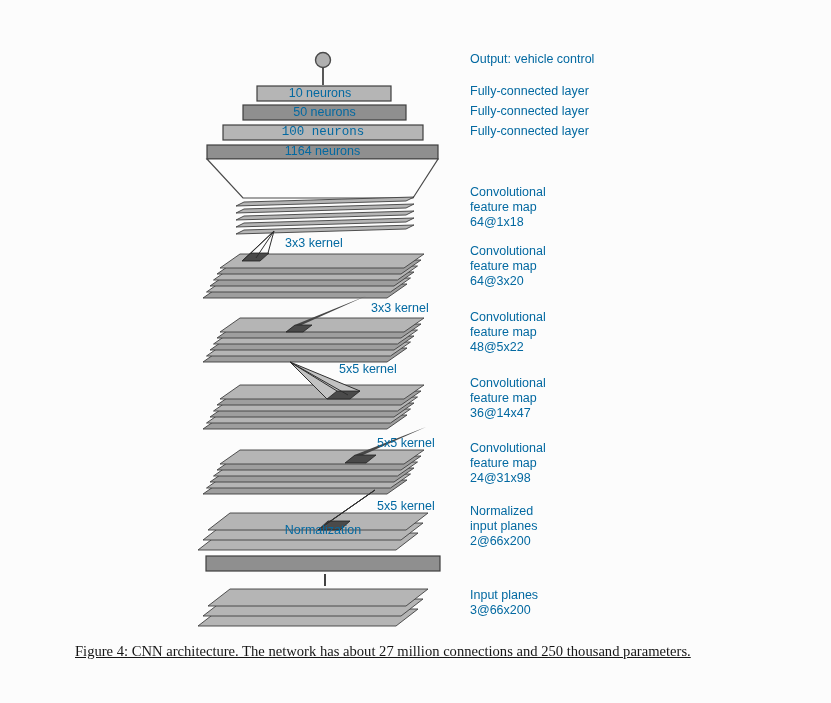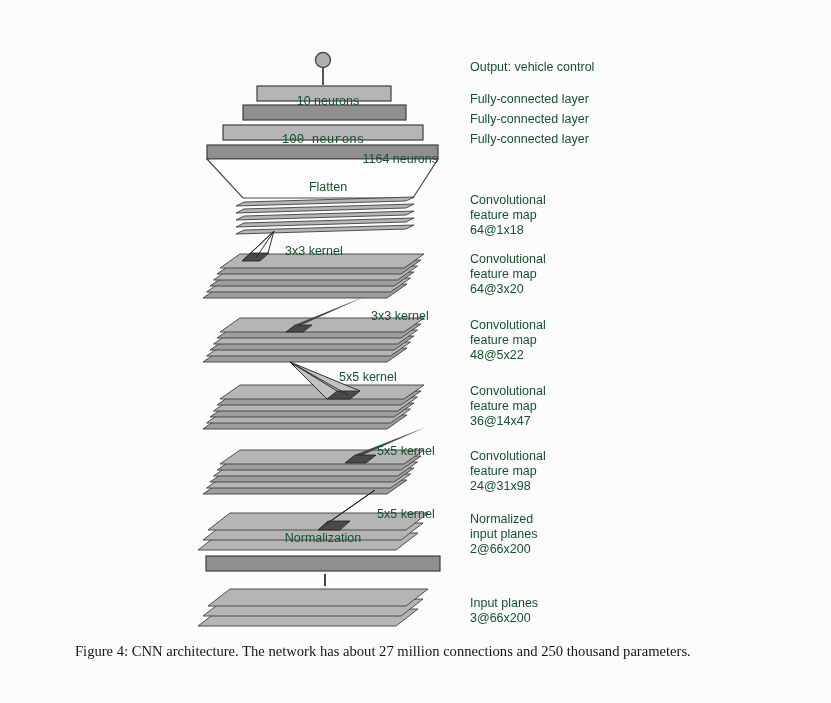--- a/index.html
+++ b/index.html
@@ -1,24 +1,24 @@
 <!DOCTYPE html>
 <html><head>
 <meta charset="utf-8">
 <style>
   html,body{margin:0;padding:0;background:#ffffff;}
   #page{position:relative;width:831px;height:703px;background:#fcfcfc;overflow:hidden;
         font-family:"Liberation Sans", sans-serif;}
   #diagram-svg{position:absolute;left:0;top:0;}
-  .lbl{position:absolute;font-size:12.5px;color:#14532d;white-space:pre-line;line-height:15px;margin-top:8px;}
+  .lbl{position:absolute;font-size:12.5px;color:#0369a1;white-space:pre-line;line-height:15px;}
   .bar-lbl{text-align:center;overflow:hidden;}
   .ann{}
   #caption{position:absolute;left:75px;top:642px;width:665px;
            font-family:"Liberation Serif", serif;font-size:14.6px;line-height:19.5px;
-           color:#161616;text-align:justify;text-align-last:left;}
+           color:#161616;text-align:justify;text-align-last:left;text-decoration:underline;}
 </style>
 </head>
 <body>
 
 <div id="page">
 
   <svg id="diagram-svg" width="831" height="703" viewBox="0 0 831 703">
 
     <circle cx="323" cy="60" r="7.5" fill="#b0b0b0" stroke="#4a4a4a" stroke-width="1.4"></circle>
     <line x1="323" y1="68" x2="323" y2="85" stroke="#2e2e2e" stroke-width="1.6"></line>
@@ -114,24 +114,24 @@
     <rect x="206" y="556" width="234" height="15" fill="#8f8f8f" stroke="#3f3f3f" stroke-width="1.2"></rect>
     <line x1="325" y1="574" x2="325" y2="586" stroke="#2e2e2e" stroke-width="1.8"></line>
 
     <g stroke="#3f3f3f" stroke-width="0.9" fill="#b5b5b5">
       <path d="M208,606 L406,606 L428,589 L230,589 Z" transform="translate(-10,20)"></path>
       <path d="M208,606 L406,606 L428,589 L230,589 Z" transform="translate(-5,10)"></path>
       <path d="M208,606 L406,606 L428,589 L230,589 Z"></path>
     </g>
   </svg>
 
-  <div class="lbl bar-lbl" style="left:257px;top:86px;width:126px;line-height:15px;padding-left:8px;">10 neurons</div>
+  <div class="lbl bar-lbl" style="left:257px;top:86px;width:126px;line-height:15px;">10 neurons</div>
+  <div class="lbl bar-lbl" style="left:243px;top:105px;width:163px;line-height:15px;">50 neurons</div>
   <div class="lbl bar-lbl" style="left:223px;top:125px;width:200px;line-height:15px;font-family:Liberation Mono, monospace;">100 neurons</div>
-  <div class="lbl bar-lbl" style="left:207px;top:144px;width:231px;line-height:15px;text-align:right;">1164 neurons</div>
-  <div class="lbl bar-lbl" style="left:238px;top:172px;width:180px;">Flatten</div>
+  <div class="lbl bar-lbl" style="left:207px;top:144px;width:231px;line-height:15px;">1164 neurons</div>
   <div class="lbl bar-lbl" style="left:206px;top:523px;width:234px;line-height:15px;">Normalization</div>
 
   <div class="lbl" style="left:285px;top:236px;">3x3 kernel</div>
   <div class="lbl" style="left:371px;top:301px;">3x3 kernel</div>
   <div class="lbl" style="left:339px;top:362px;">5x5 kernel</div>
   <div class="lbl" style="left:377px;top:436px;">5x5 kernel</div>
   <div class="lbl" style="left:377px;top:499px;">5x5 kernel</div>
 
   <div class="lbl ann" style="left:470px;top:52px;">Output: vehicle control</div>
   <div class="lbl ann" style="left:470px;top:84px;">Fully-connected layer</div>

